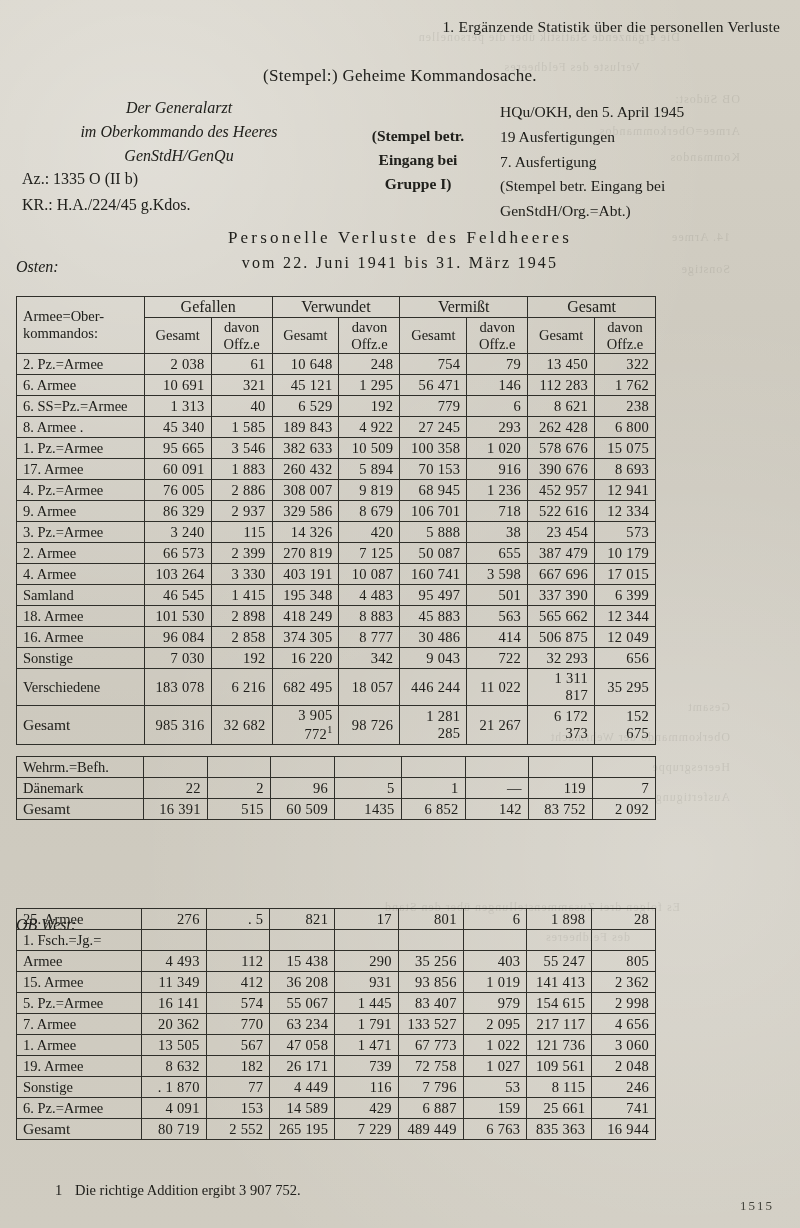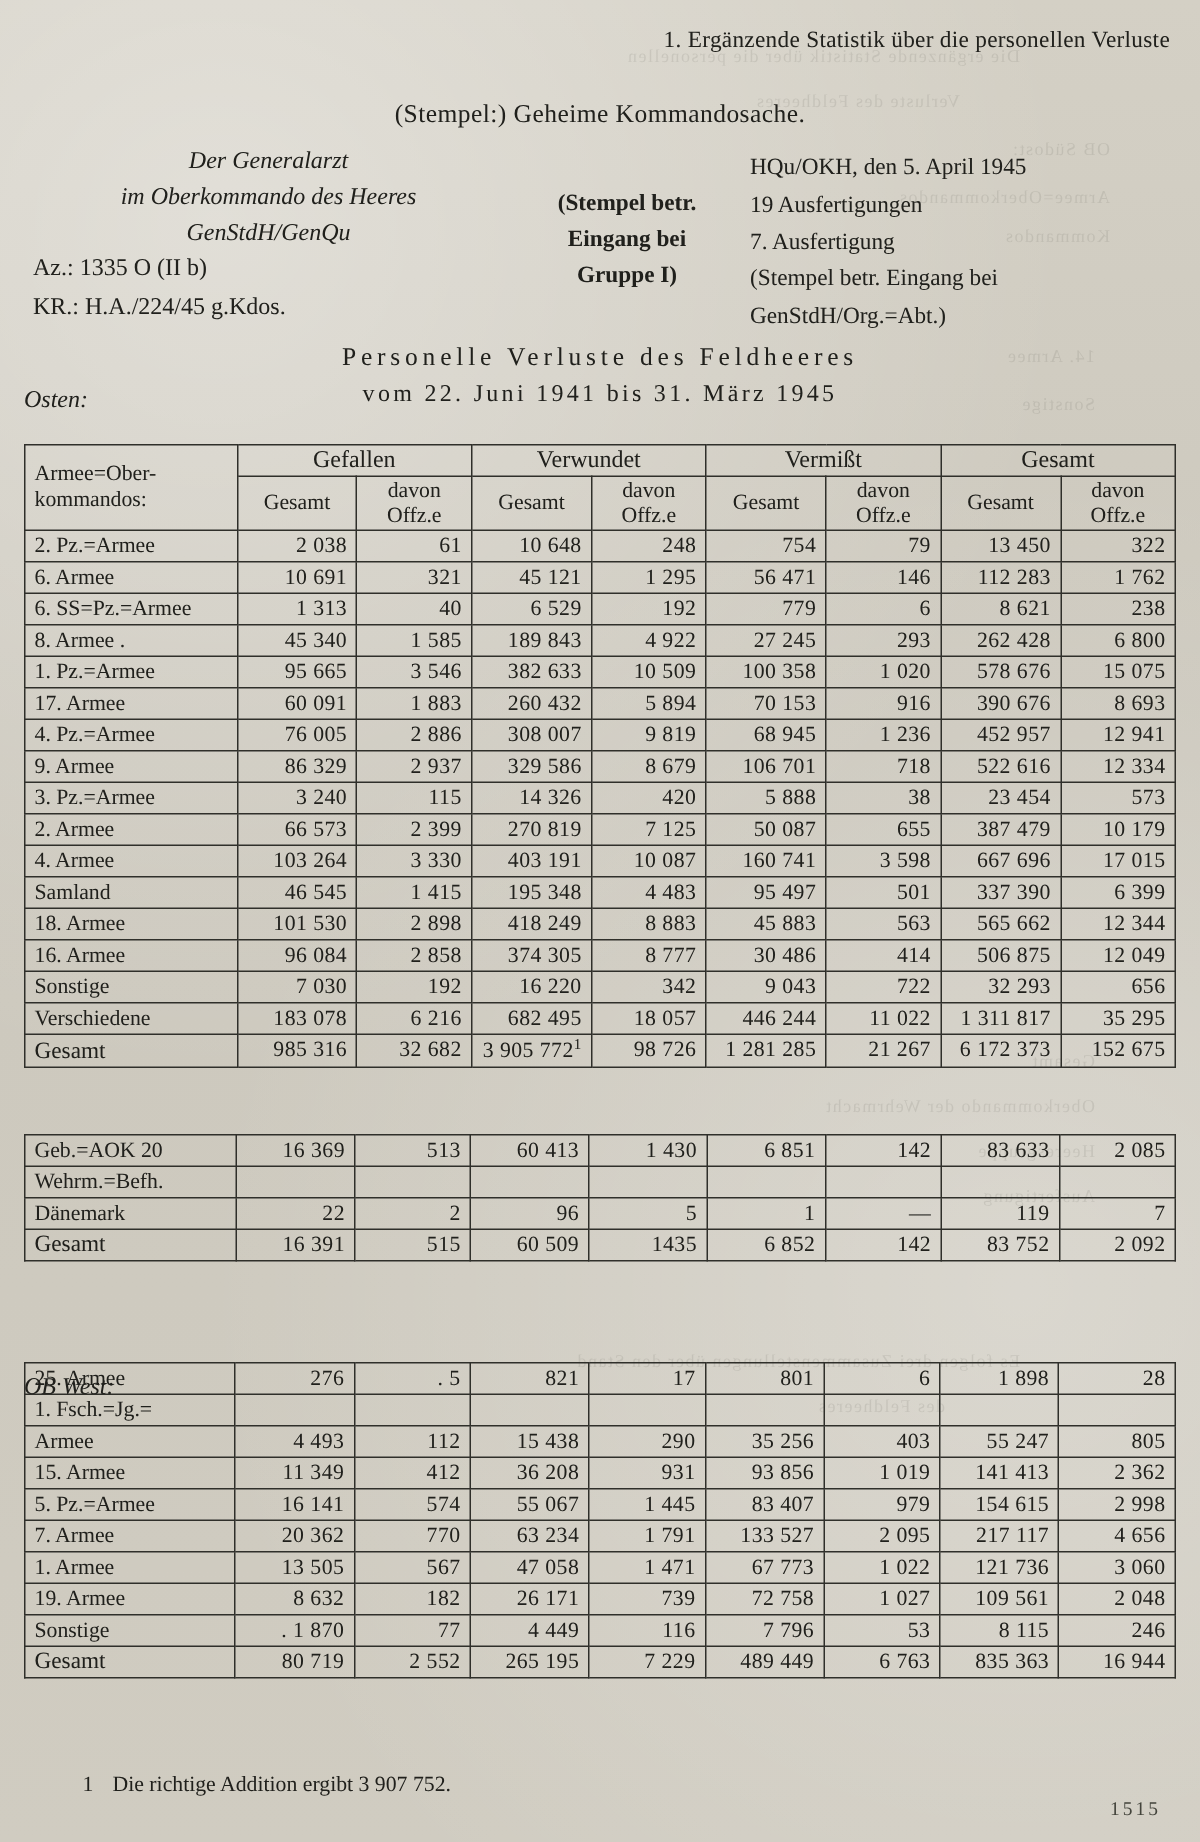--- a/index.html
+++ b/index.html
@@ -54,21 +54,21 @@
   }
   .title2{
     position:absolute;top:254px;left:0;right:0;text-align:center;
     font-size:16px;letter-spacing:2.2px;
   }
   .osten{position:absolute;top:258px;left:16px;font-style:italic;font-size:16px;}
   .obwest{position:absolute;top:880px;left:16px;font-style:italic;font-size:16px;margin-top:36px;}
 
   table.gt{
     border-collapse:collapse;
-    width:768px;
+    width:640px;
     background:transparent;
     font-size:14.5px;
   }
   table.gt td,table.gt th{
     border:1px solid #2f2f2a;
     padding:1px 6px;
     font-weight:normal;
     vertical-align:middle;
   }
   .num{text-align:right;font-variant-numeric:tabular-nums;letter-spacing:.3px;}
@@ -398,31 +398,20 @@
           <col class="colO">
         <col class="colN">
           <col class="colO">
           <col class="colN">
         <col class="colO">
           <col class="colN">
           <col class="colO">
       </colgroup>
       <tbody>
           <tr class="rowh ">
-            <td class="lbl">Geb.=AOK 20</td>
-            <td class="num">16 369</td>
-            <td class="num">513</td>
-            <td class="num">60 413</td>
-            <td class="num">1 430</td>
-            <td class="num">6 851</td>
-            <td class="num">142</td>
-            <td class="num">83 633</td>
-            <td class="num">2 085</td>
-          </tr>
-          <tr class="rowh ">
             <td class="lbl">Wehrm.=Befh.</td>
             <td class="num"></td>
             <td class="num"></td>
             <td class="num"></td>
             <td class="num"></td>
             <td class="num"></td>
             <td class="num"></td>
             <td class="num"></td>
             <td class="num"></td>
           </tr>
@@ -560,20 +549,31 @@
             <td class="lbl">Sonstige</td>
             <td class="num">.   1 870</td>
             <td class="num">77</td>
             <td class="num">4 449</td>
             <td class="num">116</td>
             <td class="num">7 796</td>
             <td class="num">53</td>
             <td class="num">8 115</td>
             <td class="num">246</td>
           </tr>
+          <tr class="rowh ">
+            <td class="lbl">6. Pz.=Armee</td>
+            <td class="num">4 091</td>
+            <td class="num">153</td>
+            <td class="num">14 589</td>
+            <td class="num">429</td>
+            <td class="num">6 887</td>
+            <td class="num">159</td>
+            <td class="num">25 661</td>
+            <td class="num">741</td>
+          </tr>
         </tbody>
       <tfoot>
           <tr class="rowh gesamt">
             <td class="lbl">Gesamt</td>
             <td class="num">80 719</td>
             <td class="num">2 552</td>
             <td class="num">265 195</td>
             <td class="num">7 229</td>
             <td class="num">489 449</td>
             <td class="num">6 763</td>

